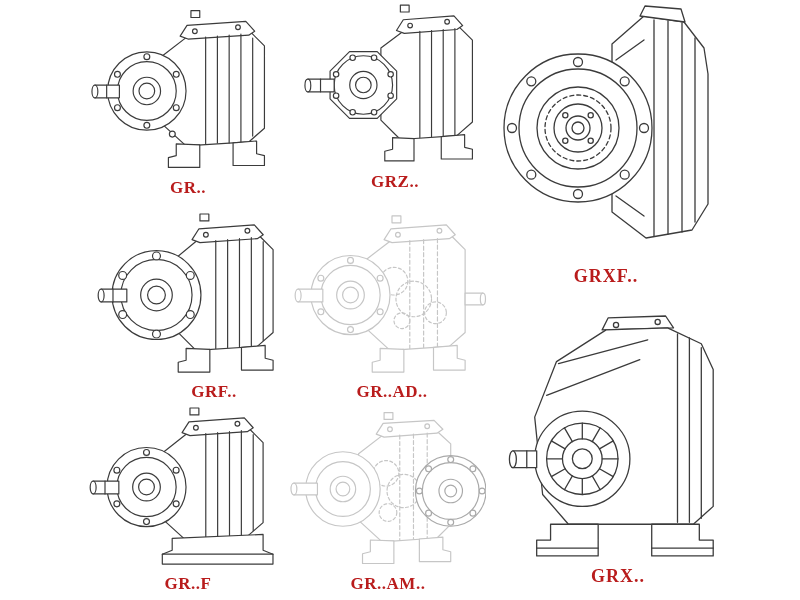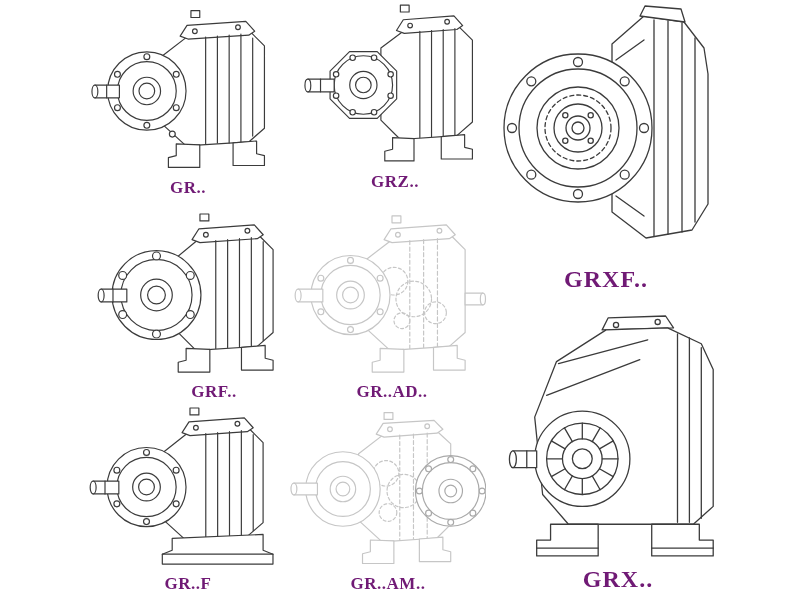--- a/index.html
+++ b/index.html
@@ -16,27 +16,27 @@
   }
   .figure {
     position: absolute;
     display: flex;
     flex-direction: column;
     align-items: center;
   }
   .figure svg { display: block; flex: 0 0 auto; }
   .caption {
     font-weight: 700;
-    color: #701a75;
+    color: #b91c1c;
     font-size: 17px;
     letter-spacing: 0.5px;
     white-space: nowrap;
     margin-top: 2px;
   }
-  .caption.lg { font-size: 24px; letter-spacing: 1px; }
+  .caption.lg { font-size: 18px; letter-spacing: 1px; }
   .shift-r { transform: translateX(18px); }
 </style>
 </head>
 <body>
 
 <div id="stage">
 
   <div class="figure" style="left:88px; top:6px; width:200px; height:198px;">
     <svg width="196" height="170" viewBox="0 0 200 172">
       <g fill="#ffffff" stroke="#3b3b3b" stroke-width="1.2" stroke-linejoin="round" stroke-linecap="round">

